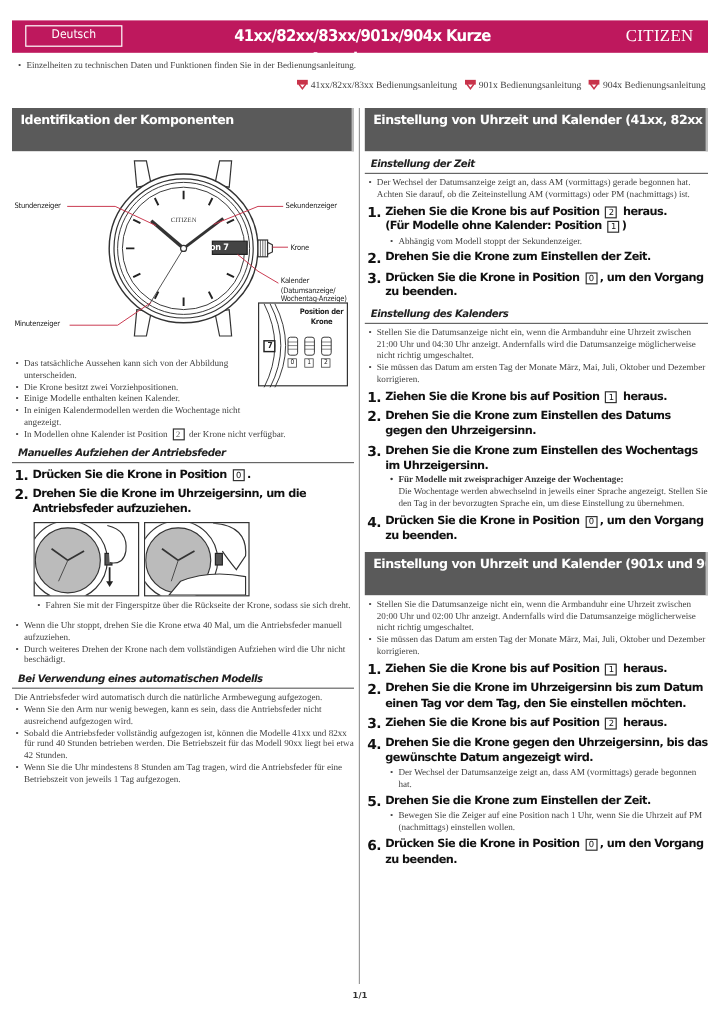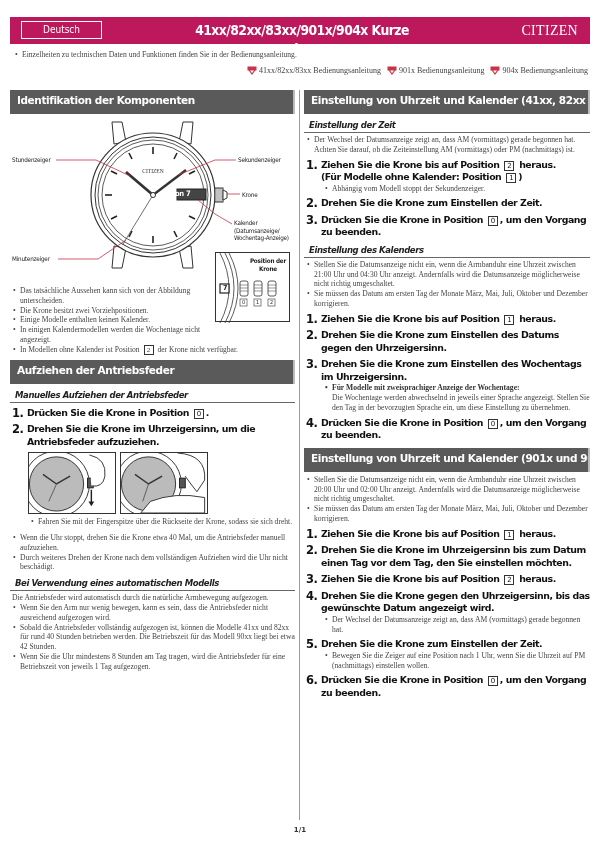--- a/index.html
+++ b/index.html
@@ -15,21 +15,21 @@
   .manual-links { position: absolute; right: 12px; top: 66px; font-size: 8px; color: #444; display: flex; gap: 6px; }
   .manual-link { display: flex; align-items: center; gap: 2px; text-align: center; }
   .pdf-icon { width: 10px; height: 9px; display: inline-block; position: relative; }
   .pdf-icon svg { width: 10px; height: 9px; display: block; }
 
   .col { position: absolute; top: 90px; }
   .col-left { left: 10px; width: 285px; }
   .col-right { left: 304px; width: 286px; }
   .divider { position: absolute; left: 299px; top: 90px; width: 1px; height: 730px; background: #999; }
 
-  .sec-head { background: #5a5a5a; color: #fff; font-family: "DejaVu Sans", sans-serif; font-weight: bold; font-size: 10.5px; letter-spacing: -0.4px; height: 24px; line-height: 20px; padding-left: 7px; border-right: 2px solid #bbb; white-space: nowrap; overflow: hidden; }
+  .sec-head { background: #5a5a5a; color: #fff; font-family: "DejaVu Sans", sans-serif; font-weight: bold; font-size: 10.5px; letter-spacing: -0.4px; height: 36px; line-height: 20px; padding-left: 7px; border-right: 2px solid #bbb; white-space: nowrap; overflow: hidden; }
   .sub-head { font-family: "DejaVu Sans", sans-serif; font-style: italic; font-weight: bold; font-size: 8.5px; letter-spacing: -0.4px; padding: 6px 0 2px 5px; border-bottom: 1px solid #666; color: #222; }
 
   .bul { font-size: 7.6px; line-height: 9.8px; color: #444; padding-left: 10px; position: relative; }
   .bul::before { content: "•"; position: absolute; left: 3px; top: 0; }
   .para { font-size: 7.6px; line-height: 9.8px; color: #444; padding-left: 2px; }
   .sub-bul { font-size: 7.6px; line-height: 9.8px; color: #444; padding-left: 28px; position: relative; }
   .sub-bul::before { content: "•"; position: absolute; left: 21px; top: 0; }
   .sub-bul.strong { font-weight: bold; color: #333; }
   .sub-text { font-size: 7.6px; line-height: 9.8px; color: #444; padding-left: 28px; }
 
@@ -194,21 +194,20 @@
     <div class="bul">Die Krone besitzt zwei Vorzieh­positionen.</div>
     <div class="bul">Einige Modelle enthalten keinen Kalender.</div>
     <div class="bul">In einigen Kalendermodellen werden die Wochentage nicht angezeigt.</div>
   </div>
   <div class="bul">
     <span>In Modellen ohne Kalender ist Position</span>
     <span class="posbox">2</span>
     <span>der Krone nicht verfügbar.</span>
   </div>
 
-  <div class="sec-head" style="margin-top:5px;">Aufziehen der Antriebsfeder</div>
   <div class="sub-head">Manuelles Aufziehen der Antriebsfeder</div>
 
   <div class="step">
     <span class="step-num">1.</span>
     <span class="step-text">
       <span>Drücken Sie die Krone in Position</span>
       <span class="posbox">0</span><span>.</span>
     </span>
   </div>
   <div class="step">

